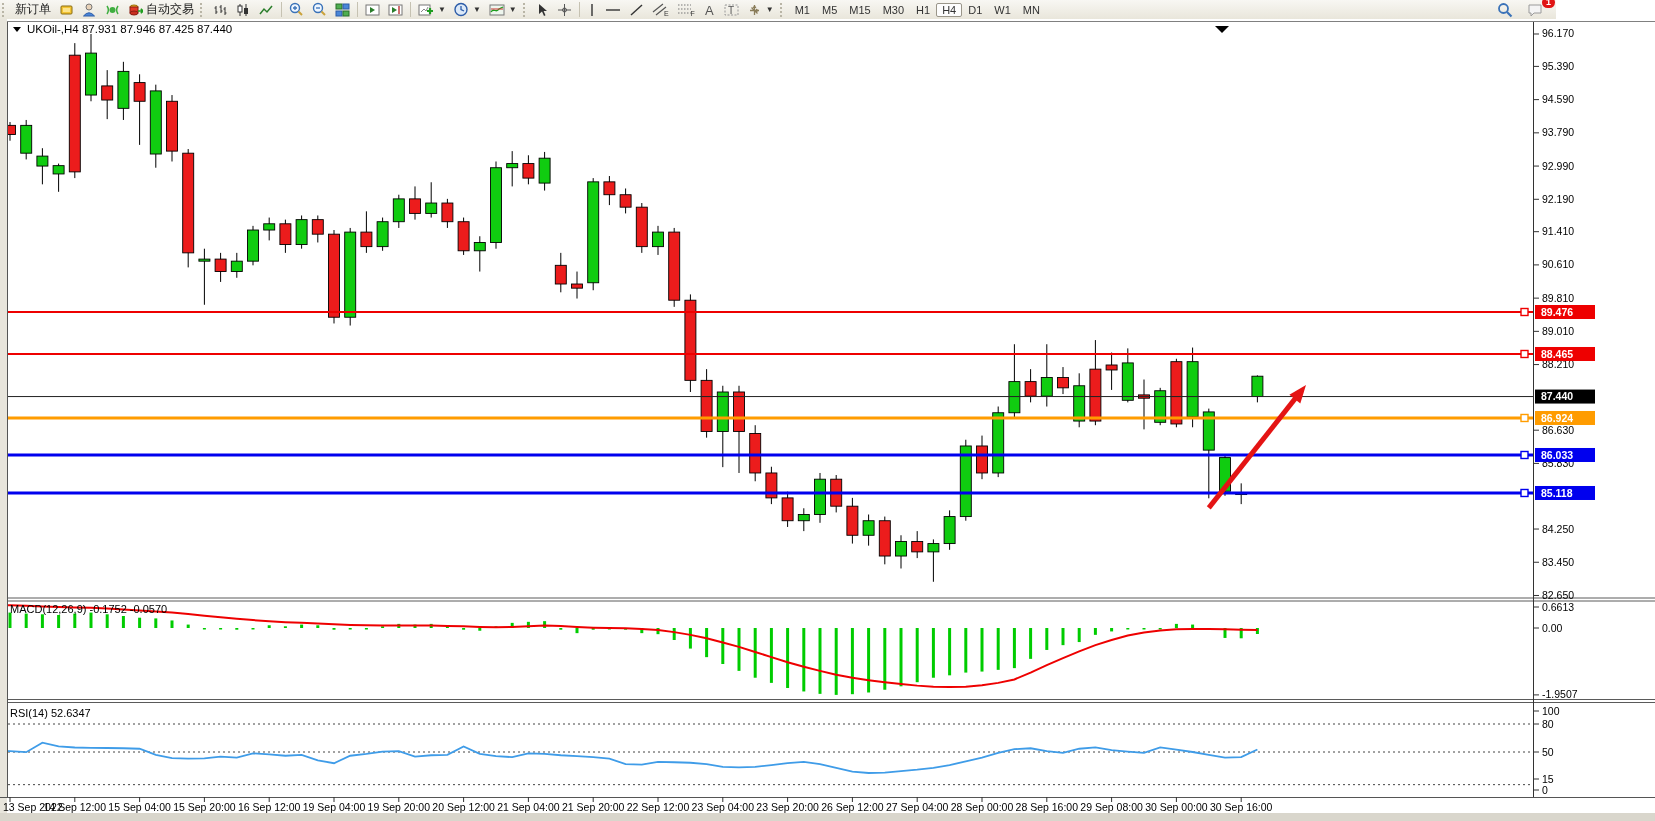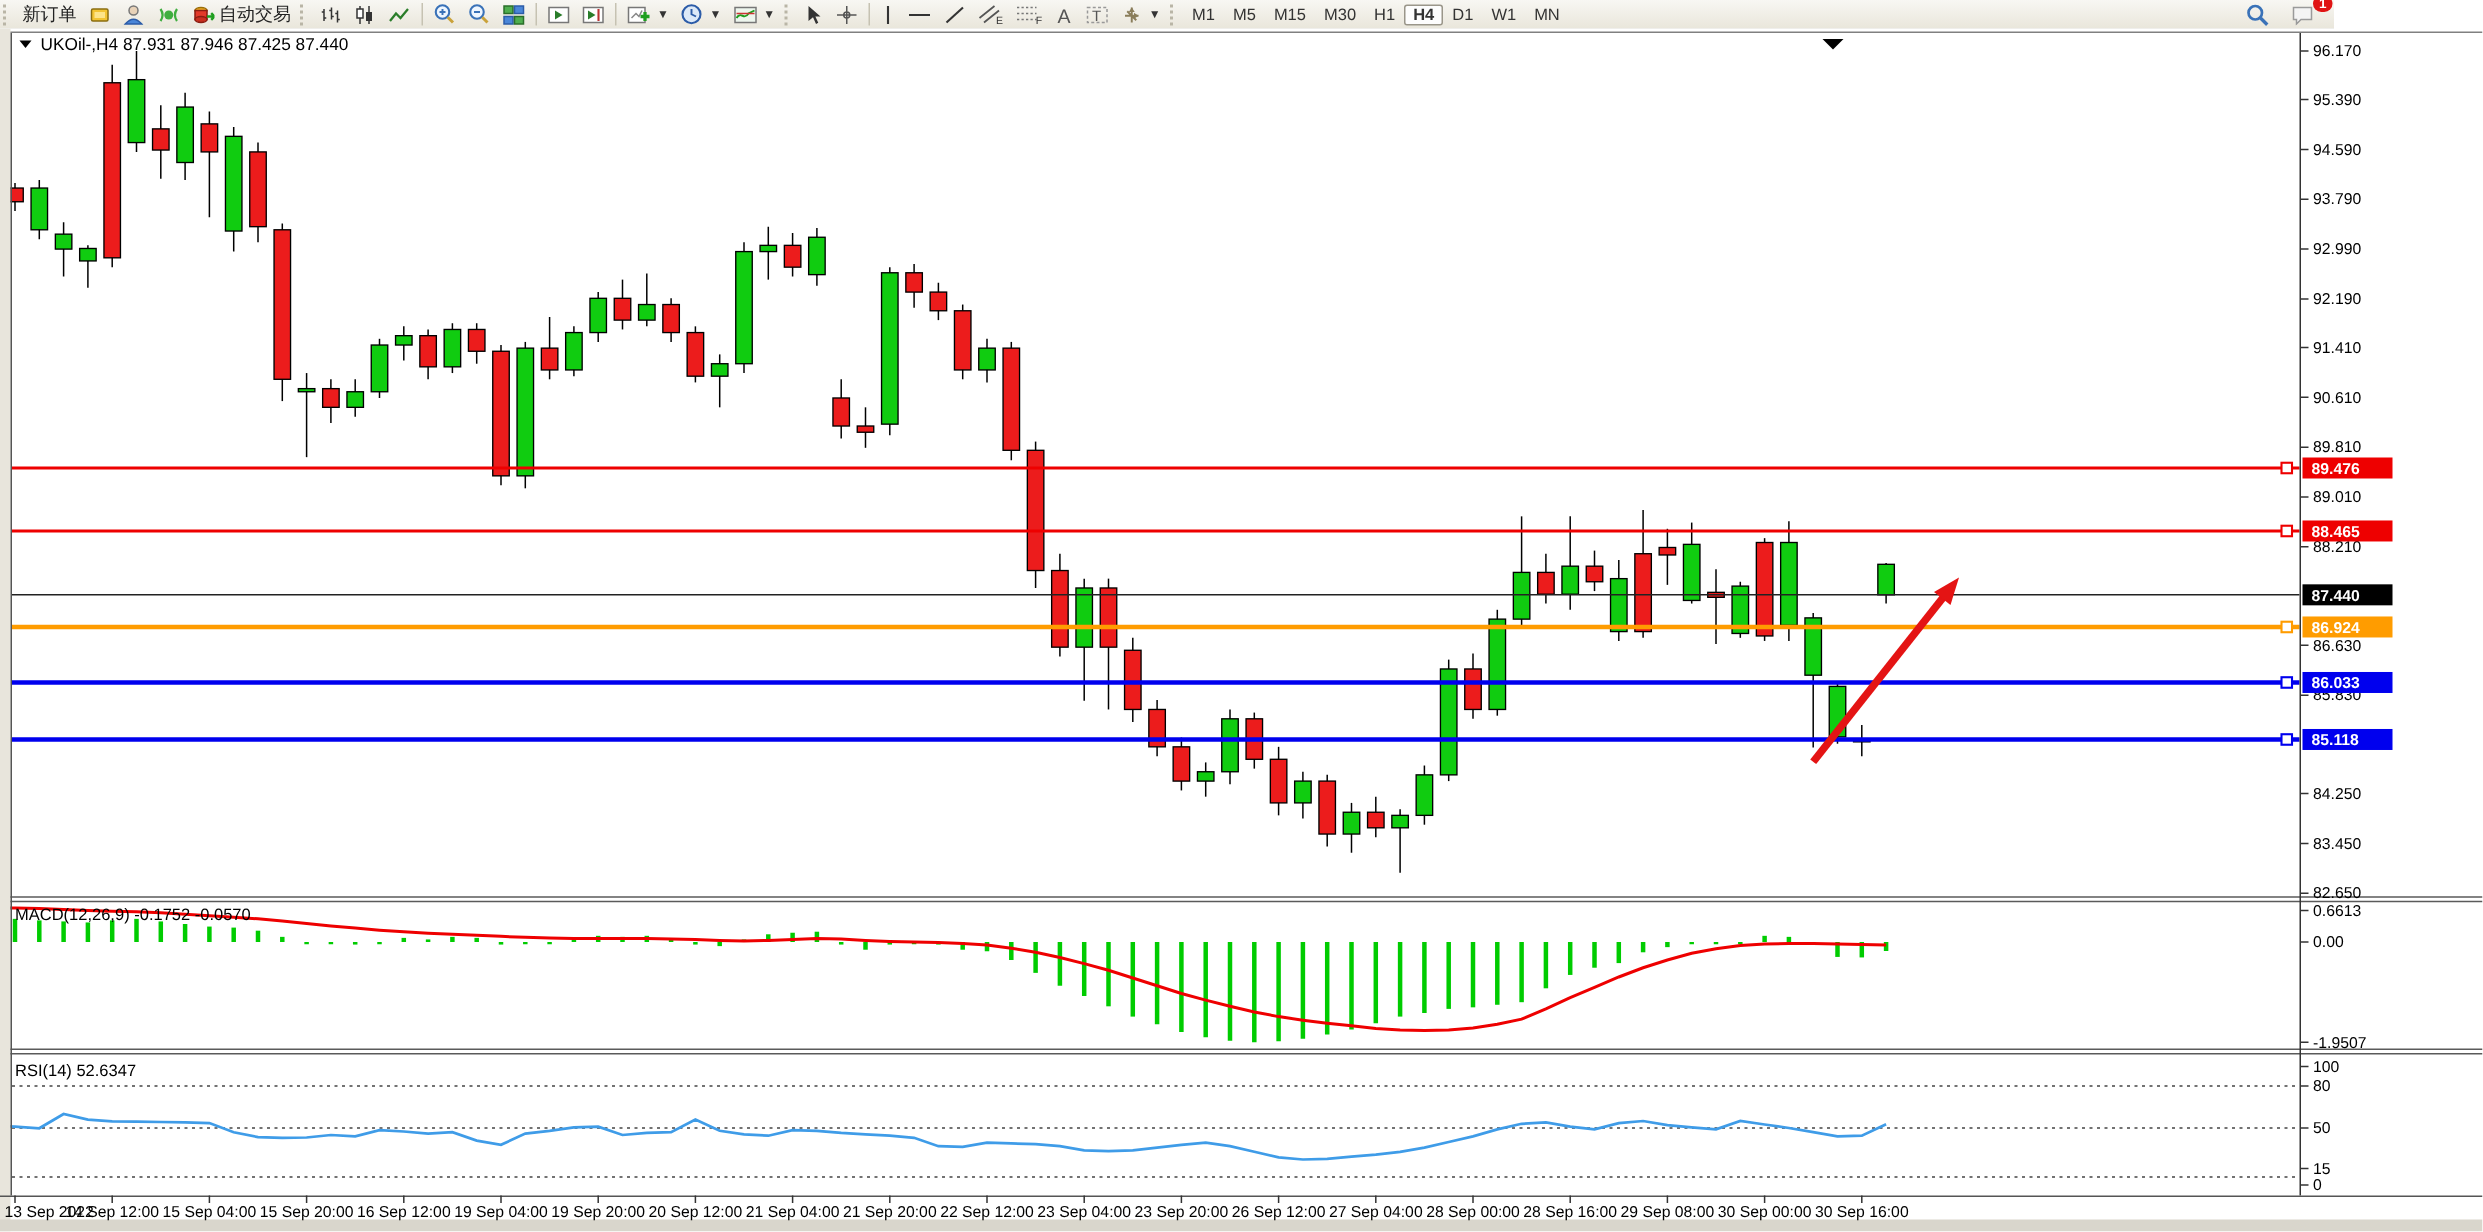--- a/index.html
+++ b/index.html
@@ -7,21 +7,21 @@
   
   #toolbar{position:absolute;left:0;top:0;width:1556px;height:19px;
     background:linear-gradient(#f8f7f3,#e9e6db);border-bottom:1px solid #b6b2a4;
     display:flex;align-items:center;font-size:12px;color:#222;user-select:none;}
   .tb-grip{width:5px;height:14px;margin:0 2px;border-left:2px dotted #b9b5a6;}
   .tb-sep{width:1px;height:15px;background:#c6c2b2;margin:0 3px;}
   .tb-btn{display:flex;align-items:center;gap:3px;padding:1px 4px;height:16px;cursor:default;}
   .tb-btn svg{display:block;}
   .tb-caret{font-size:8px;color:#333;margin-left:1px;}
   .tf{padding:1px 6px;color:#333;font-size:11px;}
-  .tf.active{background:#fdfdfd;border:1px solid #9a968a;border-radius:2px;padding:0 5px;font-weight:bold;}
+  .tf.active{background:#fdfdfd;border:1px solid #9a968a;border-radius:2px;padding:0 5px;}
   .tb-right{margin-left:auto;display:flex;align-items:center;gap:6px;padding-right:8px;}
   .chat-wrap{position:relative;}
   .chat-badge{position:absolute;top:-4px;right:-7px;background:#e01414;color:#fff;
     border-radius:8px;font-size:9px;padding:0 4px;line-height:11px;font-weight:bold;}
   
   #chart-area{position:absolute;left:0;top:19px;width:1655px;height:802px;background:#fff;}
   #chart-svg{position:absolute;left:0;top:0;}
   text{font-family:"Liberation Sans",sans-serif;}
 </style>
 </head>

